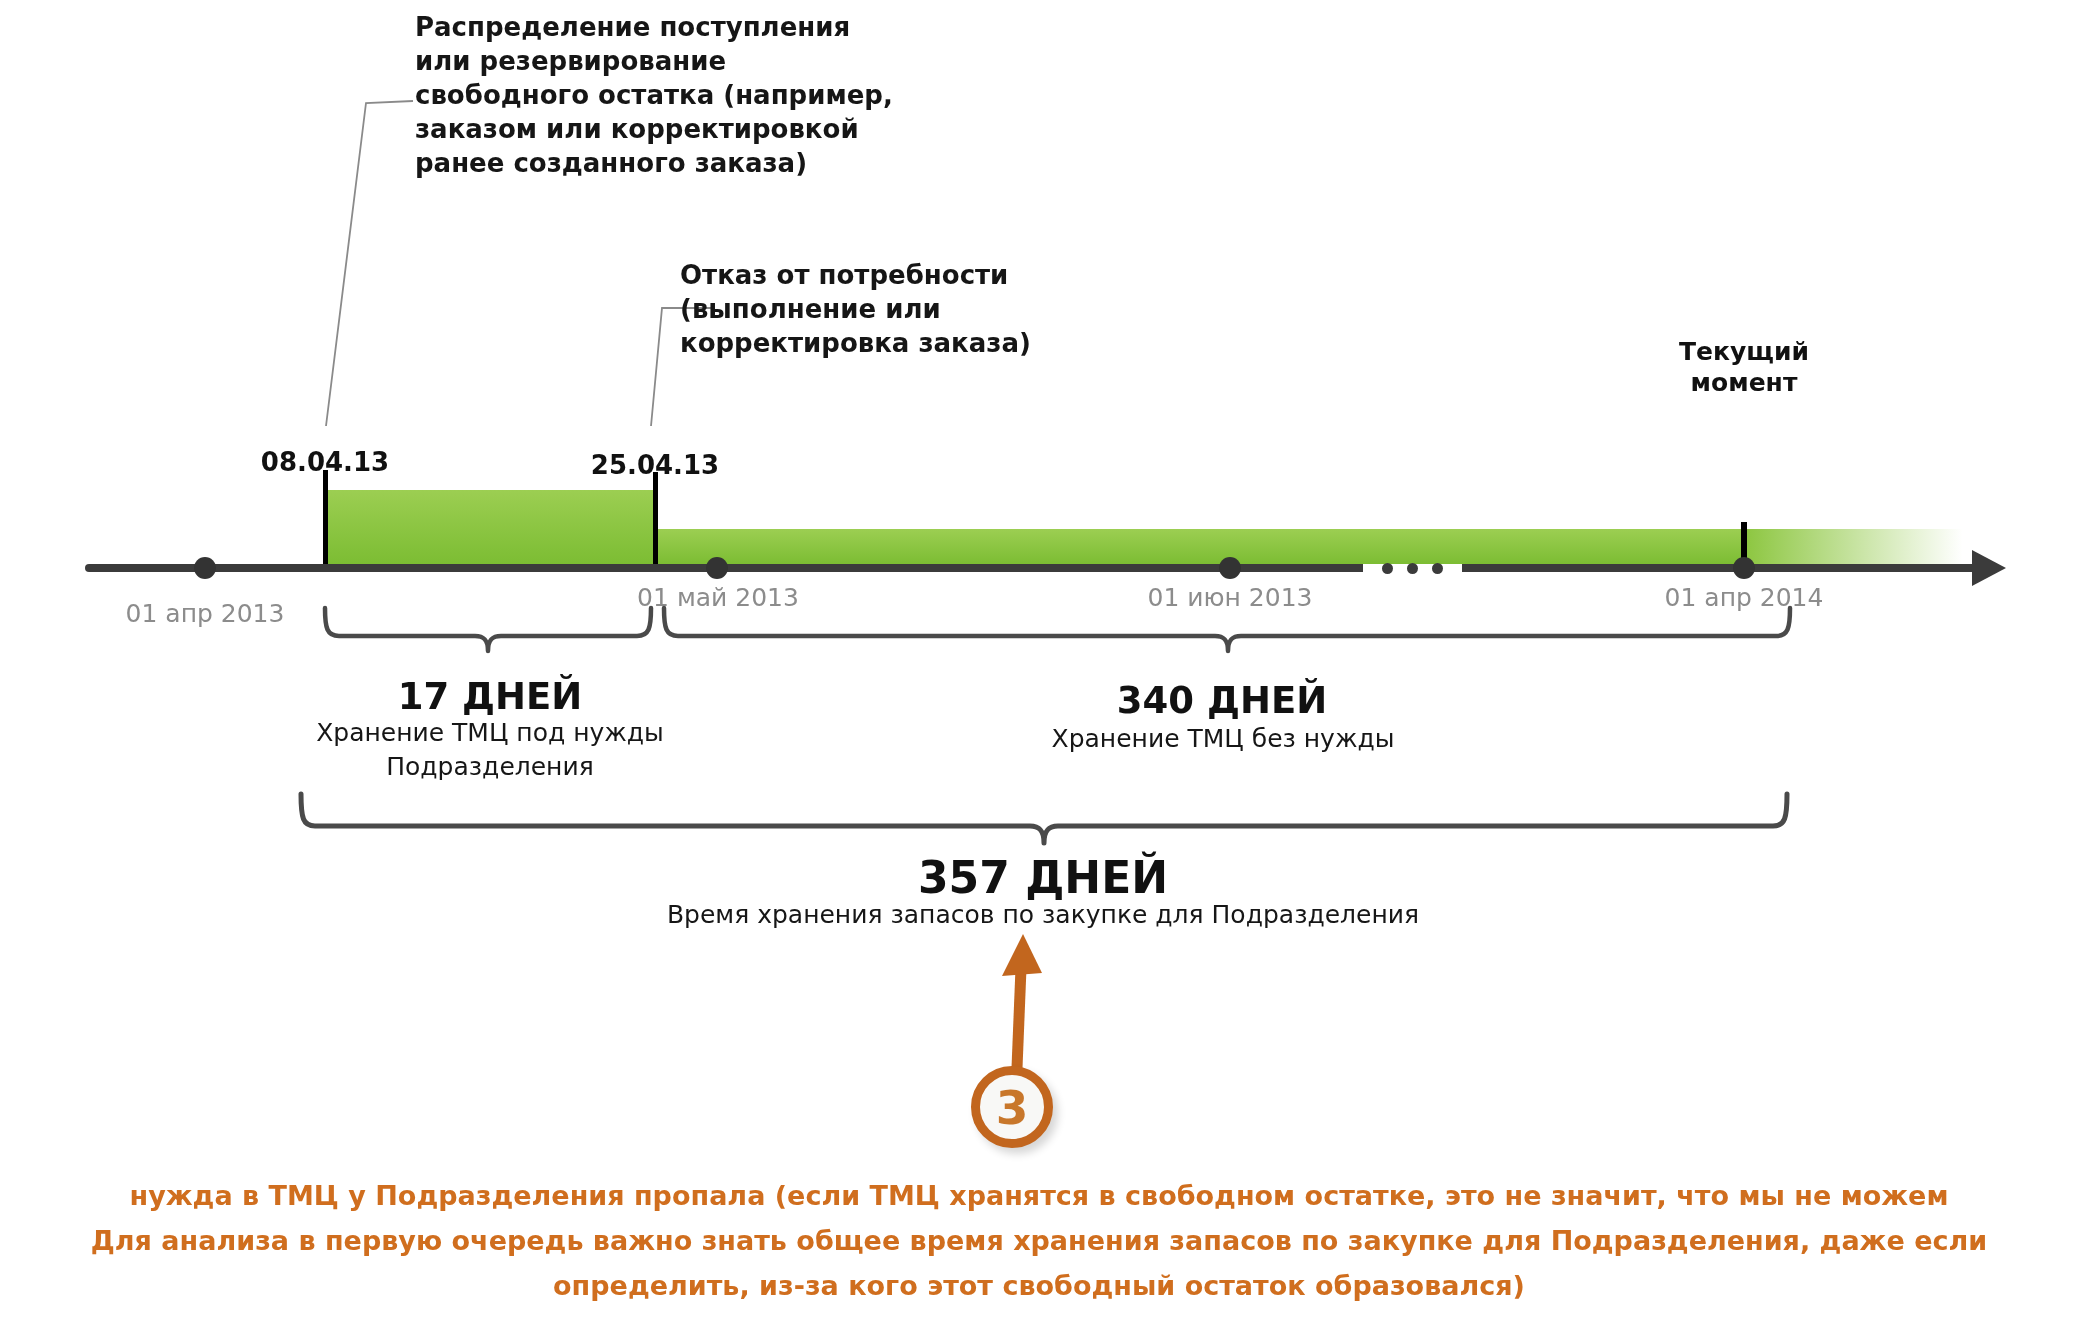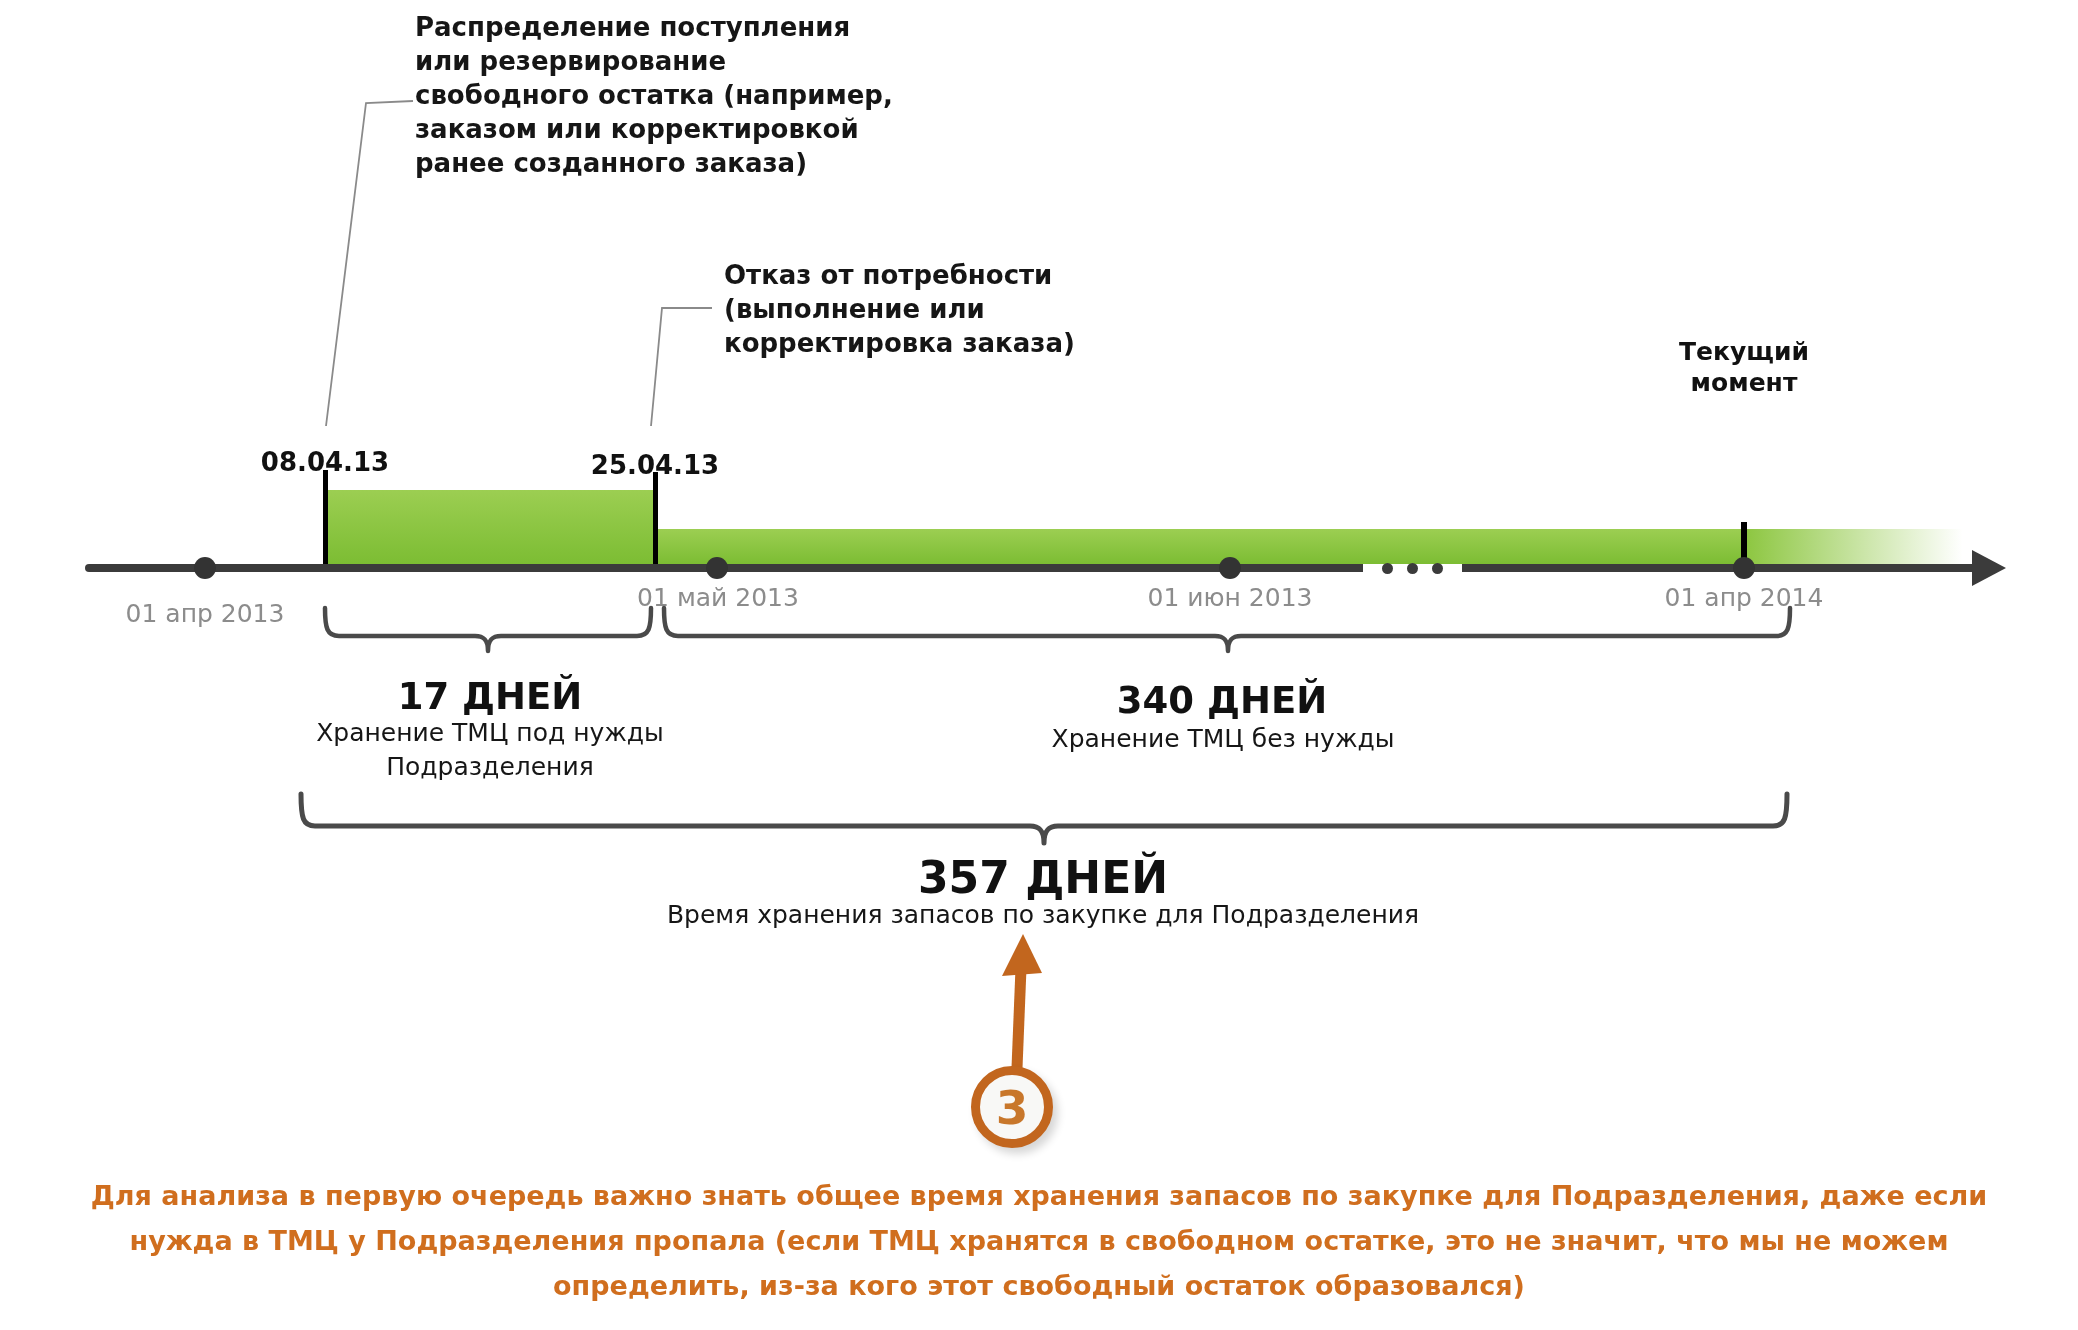--- a/index.html
+++ b/index.html
@@ -69,21 +69,21 @@
   </svg>
 
   <div class="abs annotation" style="left:415px;top:10px;">
     <div>Распределение поступления</div>
     <div>или резервирование</div>
     <div>свободного остатка (например,</div>
     <div>заказом или корректировкой</div>
     <div>ранее созданного заказа)</div>
   </div>
 
-  <div class="abs annotation" style="left:724px;top:258px;">
+  <div class="abs annotation" style="left:680px;top:258px;">
     <div>Отказ от потребности</div>
     <div>(выполнение или</div>
     <div>корректировка заказа)</div>
   </div>
 
   <div class="abs date-label centered" style="left:325px;top:447px;">08.04.13</div>
   <div class="abs date-label centered" style="left:655px;top:450px;">25.04.13</div>
   <div class="abs current-label centered" style="left:1744px;top:336px;">
     <div>Текущий</div>
     <div>момент</div>
@@ -134,18 +134,18 @@
   <div class="abs desc-label centered" style="left:1223px;top:722px;">Хранение ТМЦ без нужды</div>
 
   <div class="abs days-label-big centered" style="left:1043px;top:852px;">357 ДНЕЙ</div>
   <div class="abs desc-label centered" style="left:1043px;top:898px;">Время хранения запасов по закупке для Подразделения</div>
 
   <div class="callout-circle">
     <span class="callout-number">3</span>
   </div>
 
   <div class="abs note" style="left:1039px;top:1173px;transform:translateX(-50%);">
+    <div style="white-space:nowrap;">нужда в ТМЦ у Подразделения пропала (если ТМЦ хранятся в свободном остатке, это не значит, что мы не можем</div>
     <div style="white-space:nowrap;">Для анализа в первую очередь важно знать общее время хранения запасов по закупке для Подразделения, даже если</div>
-    <div style="white-space:nowrap;">нужда в ТМЦ у Подразделения пропала (если ТМЦ хранятся в свободном остатке, это не значит, что мы не можем</div>
     <div style="white-space:nowrap;">определить, из-за кого этот свободный остаток образовался)</div>
   </div>
 
 </div>
 
 </body></html>

